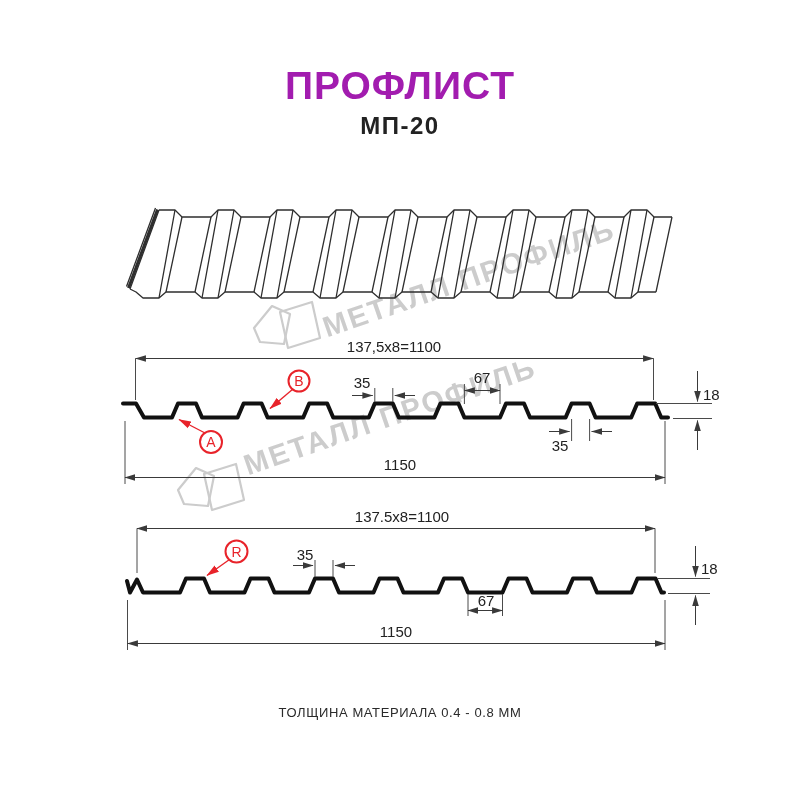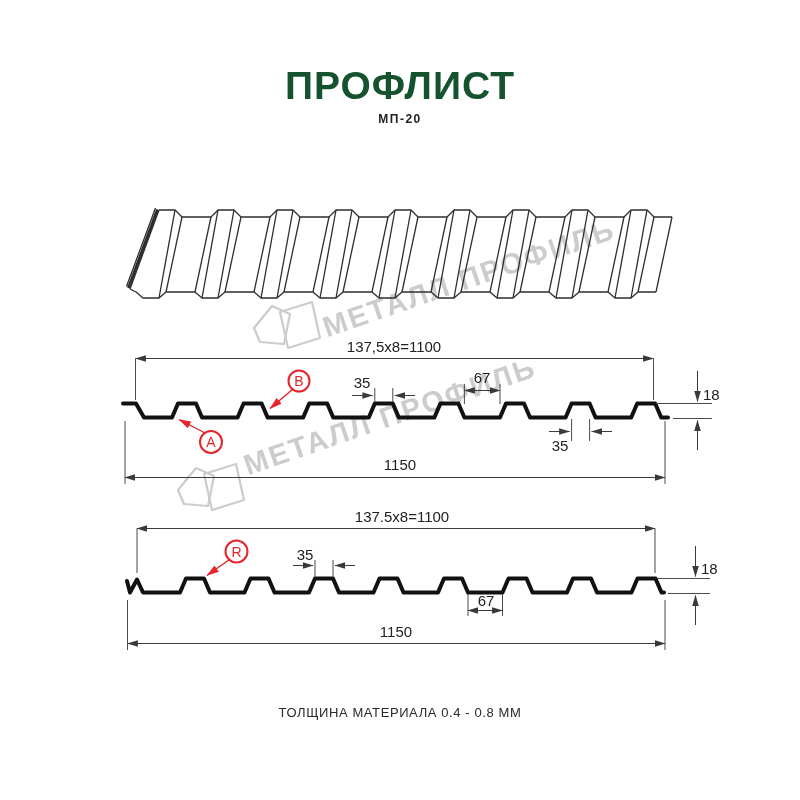--- a/index.html
+++ b/index.html
@@ -1,21 +1,21 @@
 <!DOCTYPE html>
 <html><head>
 <meta charset="utf-8">
 <style>
   html,body{margin:0;padding:0;background:#fff;}
   body{width:800px;height:800px;position:relative;overflow:hidden;
        font-family:"Liberation Sans",sans-serif;}
   .abs{position:absolute;}
   .title{left:0;right:0;top:64px;text-align:center;font-size:39px;font-weight:bold;
-         letter-spacing:1px;color:#14532d;}
-  .subtitle{left:0;right:0;top:112px;text-align:center;font-size:12px;font-weight:600;
+         letter-spacing:1px;color:#a21caf;}
+  .subtitle{left:0;right:0;top:112px;text-align:center;font-size:24px;font-weight:600;
             letter-spacing:1.5px;color:#222;}
   .footer{left:0;right:0;top:705px;text-align:center;font-size:13px;font-weight:500;
           letter-spacing:.6px;color:#2a2a2a;}
   .wm{position:absolute;color:#cccccc;font-weight:bold;font-size:29px;letter-spacing:2px;
       transform:rotate(-19deg);transform-origin:0 50%;white-space:nowrap;line-height:1;}
   svg{position:absolute;left:0;top:0;}
   .thin{stroke:#4a4a4a;stroke-width:1;fill:none;}
   .dim{stroke:#3a3a3a;stroke-width:1;fill:none;}
   .prof{stroke:#111;stroke-width:4;fill:none;stroke-linejoin:round;stroke-linecap:round;}
   .sheet{stroke:#2e2e2e;stroke-width:1.3;fill:none;stroke-linejoin:round;}

